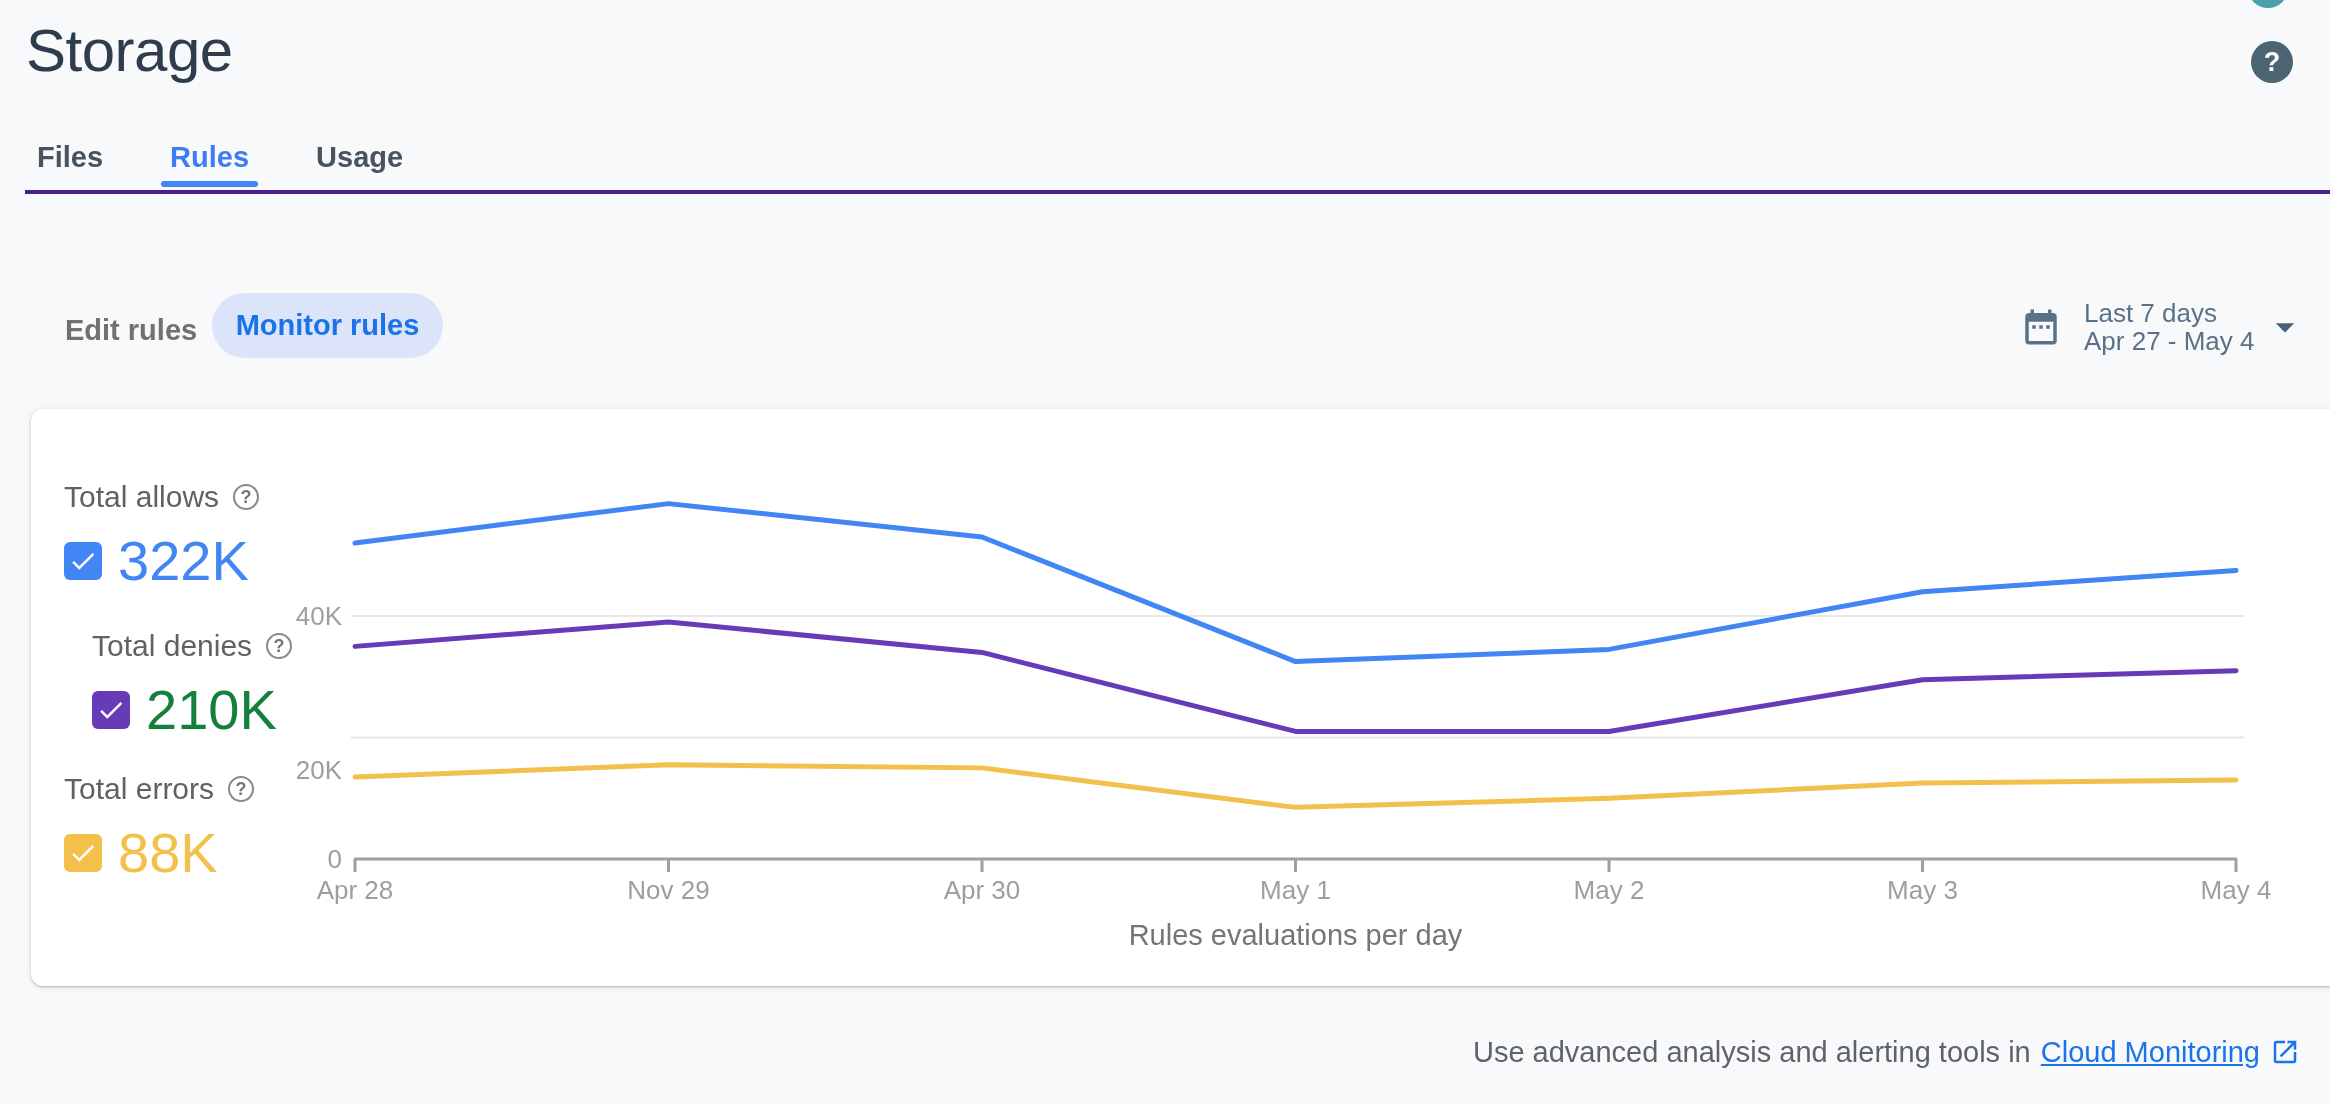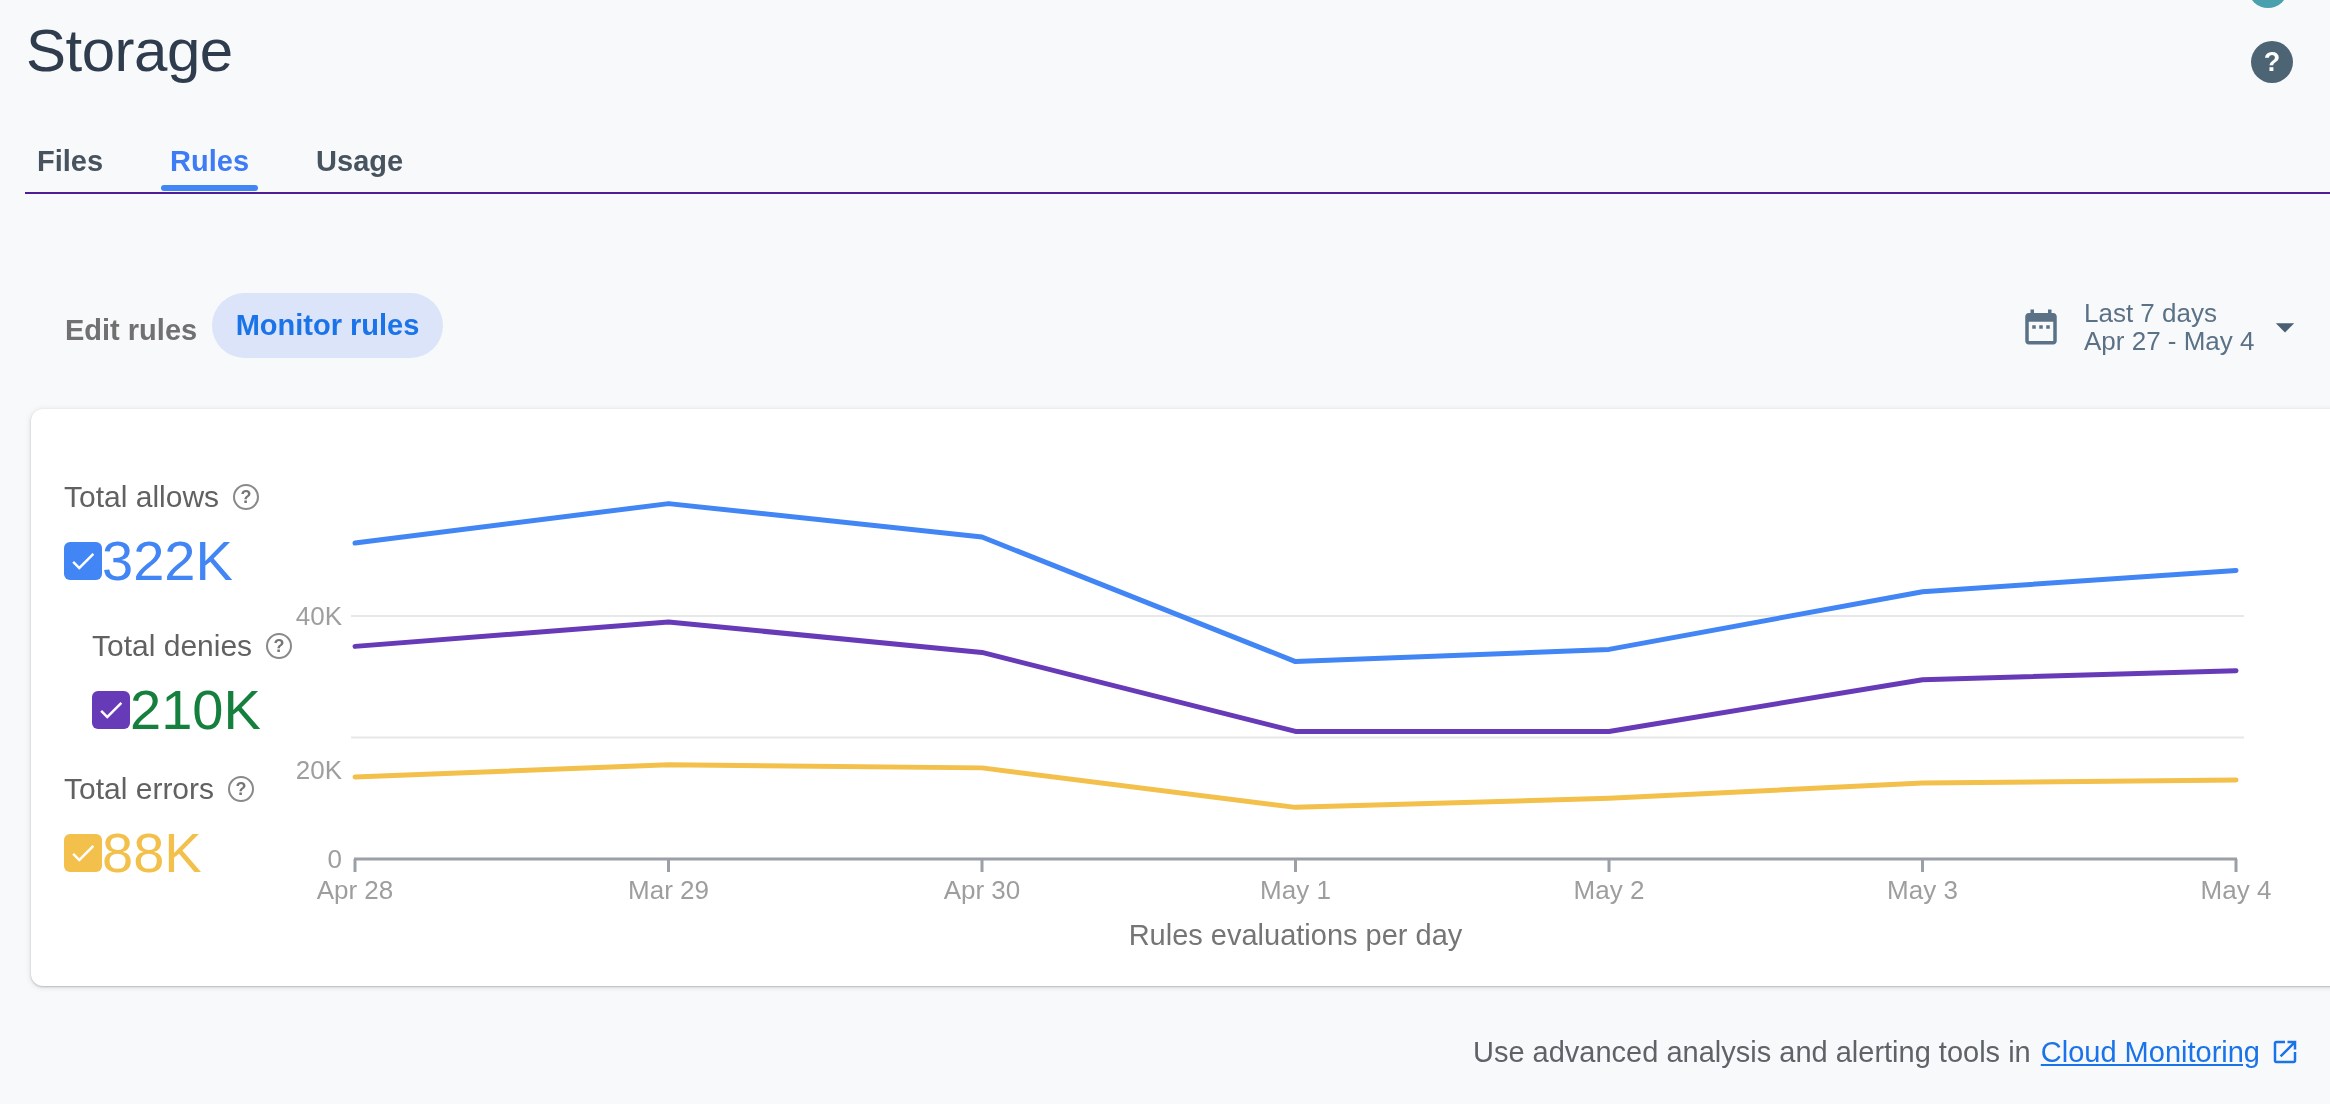--- a/index.html
+++ b/index.html
@@ -19,22 +19,22 @@
   }
   .help-fab {
     position:absolute; left:2251px; top:41px; width:42px; height:42px;
     border-radius:50%; background:#4d6474; color:#ffffff;
     display:flex; align-items:center; justify-content:center;
     font-size:27px; font-weight:700; cursor:pointer; border:none;
   }
   
   .tab-bar {
     position:absolute; left:25px; right:0; top:130px; height:64px;
-    border-bottom:2px solid #4c1d95;
-    display:flex; gap:67px; padding-left:12px;
+    border-bottom:4px solid #4c1d95;
+    display:flex; gap:67px; padding-left:12px;align-items:flex-end;
   }
   .tab {
     position:relative; height:64px; line-height:62px;
     font-size:29px; font-weight:700; color:#47535f; cursor:pointer;
   }
   .tab.active { color:#3d7cf4; }
   .tab.active::after {
     content:""; position:absolute; left:-9px; right:-9px; bottom:3px;
     height:6px; border-radius:3px; background:#4285f4;
   }
@@ -67,21 +67,21 @@
   .legend-group.g0 { top:70px; }
   .legend-group.g1 { top:219px;margin-left:28px; }
   .legend-group.g2 { top:362px; }
   .legend-label-row { display:flex; align-items:center; gap:14px; height:36px; }
   .legend-label { font-size:30px; color:#616161; }
   .help-ring {
     width:26px; height:26px; border-radius:50%; border:2px solid #898989;
     color:#757575; font-size:18px; font-weight:700;
     display:flex; align-items:center; justify-content:center; cursor:pointer;
   }
-  .legend-value-row { display:flex; align-items:center; gap:0; margin-top:13px; }
+  .legend-value-row { display:flex; align-items:center; gap:16px; margin-top:13px; }
   .checkbox {
     width:38px; height:38px; border-radius:6px;
     display:flex; align-items:center; justify-content:center; cursor:pointer;
   }
   .checkbox svg { width:30px; height:30px; }
   .legend-value { font-size:56px; font-weight:400; }
   
   #chart-svg { position:absolute; left:0; top:0; }
   .y-label {
     position:absolute; left:221px; width:90px; height:32px; line-height:32px;
@@ -205,21 +205,21 @@
         <polyline points="324,237.375 637.5,213.07500000000002 951,243.45000000000002 1264.5,322.425 1578,322.425 1891.5,270.7875 2205,261.67499999999995" fill="none" stroke="#673ab7" stroke-width="5" stroke-linejoin="round" stroke-linecap="round"></polyline>
         <polyline points="324,367.9875 637.5,355.8375 951,358.875 1264.5,398.3625 1578,389.25 1891.5,374.0625 2205,371.025" fill="none" stroke="#f2c04b" stroke-width="5" stroke-linejoin="round" stroke-linecap="round"></polyline>
       </svg>
     <div id="y-labels">
         <div class="y-label" style="top: 434px;">0</div>
         <div class="y-label" style="top: 312.5px; margin-top: 32px;">20K</div>
         <div class="y-label" style="top: 191px;">40K</div>
       </div>
     <div id="x-labels">
         <div class="x-label" style="left: 244px;">Apr 28</div>
-        <div class="x-label" style="left: 557.5px;">Mar 29</div>
+        <div class="x-label" style="left: 557.5px;">Nov 29</div>
         <div class="x-label" style="left: 871px;">Apr 30</div>
         <div class="x-label" style="left: 1184.5px;">May 1</div>
         <div class="x-label" style="left: 1498px;">May 2</div>
         <div class="x-label" style="left: 1811.5px;">May 3</div>
         <div class="x-label" style="left: 2125px;">May 4</div>
       </div>
     <div class="chart-caption">Rules evaluations per day</div>
   </div>
 
   <div class="footer-row">

